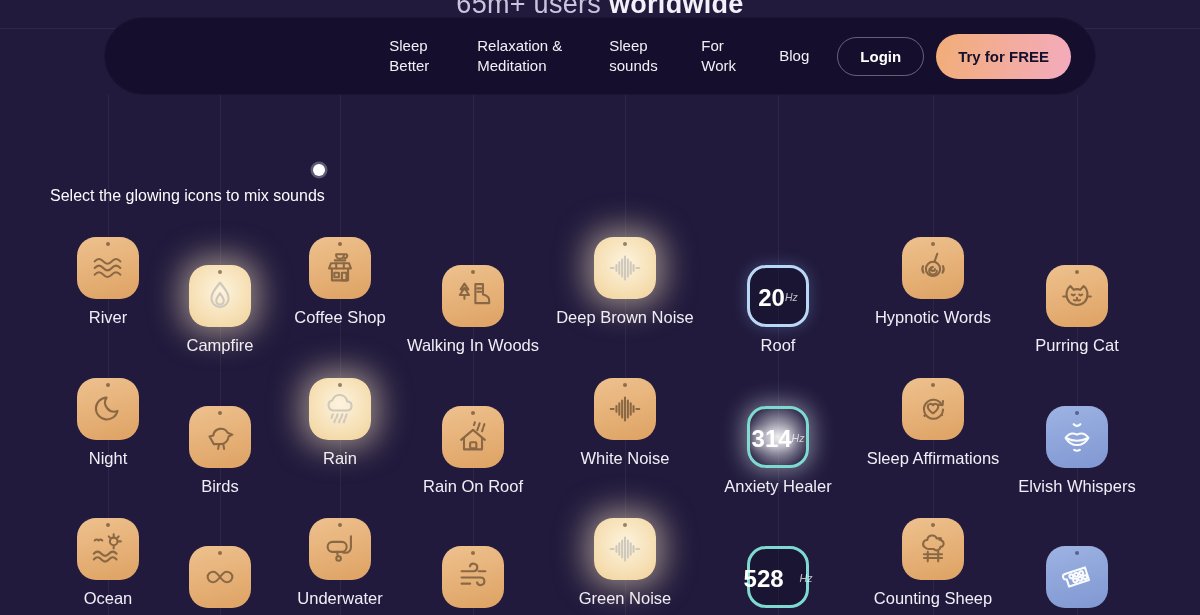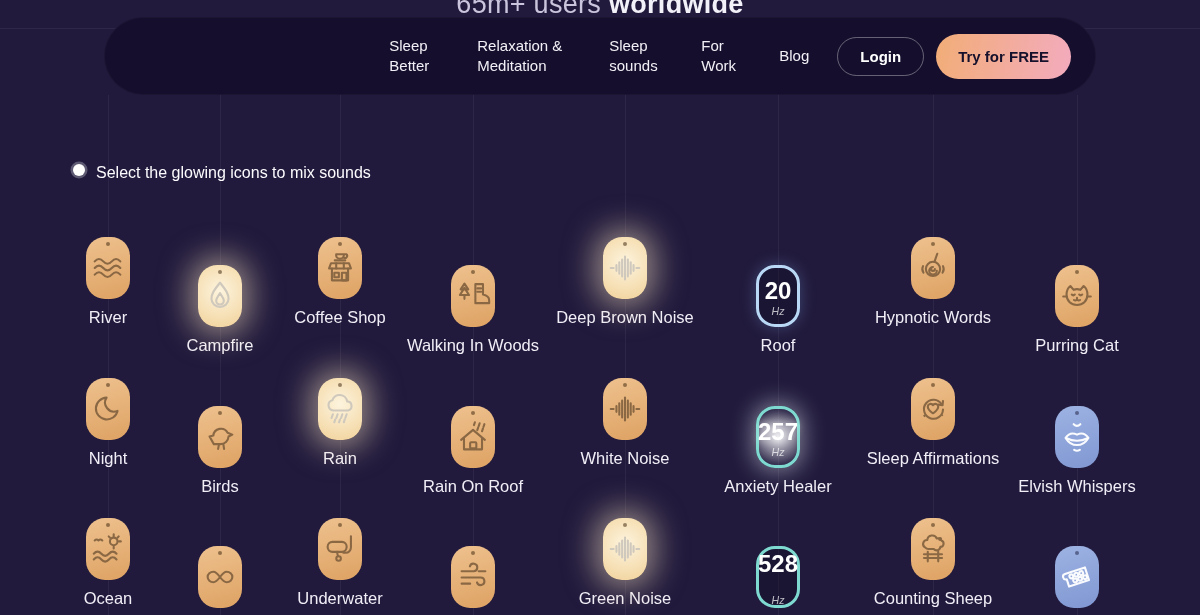--- a/index.html
+++ b/index.html
@@ -28,34 +28,34 @@
   .navlink.w1{width:48px}.navlink.w2{width:92px}.navlink.w3{width:52px}.navlink.w4{width:38px}
   .login-btn{border:1.3px solid rgba(255,255,255,.35);border-radius:21px;padding:10px 22px;
              font-size:15px;font-weight:700;color:#fff;background:transparent;margin-right:12px;cursor:pointer;
              font-family:"Liberation Sans",sans-serif;}
   .cta-btn{border:none;border-radius:23px;padding:14px 22px;font-size:15px;font-weight:700;
            background:linear-gradient(100deg,#f2ad77 0%,#f3abbe 100%);color:#15102b;cursor:pointer;
            font-family:"Liberation Sans",sans-serif;}
 
   
   .sec-title{position:absolute;left:57px;top:116px;font-size:23.5px;font-weight:700;color:#6b628a;}
-  .hint{position:absolute;left:73px;top:164px;display:flex;align-items:flex-start;gap:11px;}
+  .hint{position:absolute;left:50px;top:164px;display:flex;align-items:flex-end;gap:11px;flex-direction:column;}
   .hint-dot{width:12px;height:12px;border-radius:50%;background:#fff;
             box-shadow:0 0 0 2.5px rgba(255,255,255,.28);}
   .hint-text{font-size:16px;font-weight:500;color:#fcfbfe;}
 
   
   .col{position:absolute;width:150px;z-index:2;}
   .c0{left:33px;top:237px}.c1{left:145px;top:265px}.c2{left:265px;top:237px}.c3{left:398px;top:265px}
   .c4{left:550px;top:237px}.c5{left:703px;top:265px}.c6{left:858px;top:237px}.c7{left:1002px;top:265px}
   .cell{position:absolute;left:0;width:150px;display:flex;flex-direction:column;align-items:center;cursor:pointer;}
   .r0{top:0}.r1{top:141px}.r2{top:281px}
 
-  .tile{position:relative;width:44px;height:62px;border-radius:19px;display:flex;
-        align-items:center;justify-content:center;flex-direction:column;box-sizing:border-box;}
+  .tile{position:relative;width:62px;height:62px;border-radius:19px;display:flex;
+        align-items:center;justify-content:center;box-sizing:border-box;}
   .tile.tan{background:linear-gradient(165deg,#eec18e 0%,#dea263 100%);}
   .tile.tan::before,.tile.glow::before,.tile.blue::before{content:'';position:absolute;top:5px;left:50%;
         transform:translateX(-50%);width:4px;height:4px;border-radius:50%;background:rgba(70,45,20,.55);}
   .tile.blue::before{background:rgba(25,25,60,.5);}
   .tile.glow{background:radial-gradient(circle at 50% 42%,#fdf4de 0%,#f3d7a4 85%);
              box-shadow:0 0 30px 9px rgba(255,236,198,.5);}
   .tile.blue{background:linear-gradient(165deg,#9db3e3 0%,#8097d2 100%);}
 
   .tile.hz{background:rgba(18,13,38,.35);border:3px solid #b9d8f6;}
   .tile.hz-blue{border-color:#b9d8f6;box-shadow:0 0 16px rgba(145,185,255,.28);}
@@ -275,21 +275,21 @@
   <div class="col c5">
     <div class="cell r0">
       <div class="tile hz hz-blue">
         <div class="hz-val">20</div>
         <div class="hz-unit">Hz</div>
       </div>
       <div class="lbl">Roof</div>
     </div>
     <div class="cell r1">
       <div class="tile hz hz-glow">
-        <div class="hz-val">257</div>
+        <div class="hz-val">314</div>
         <div class="hz-unit">Hz</div>
       </div>
       <div class="lbl">Anxiety Healer</div>
     </div>
     <div class="cell r2">
       <div class="tile hz hz-teal">
         <div class="hz-val">528</div>
         <div class="hz-unit">Hz</div>
       </div>
 

